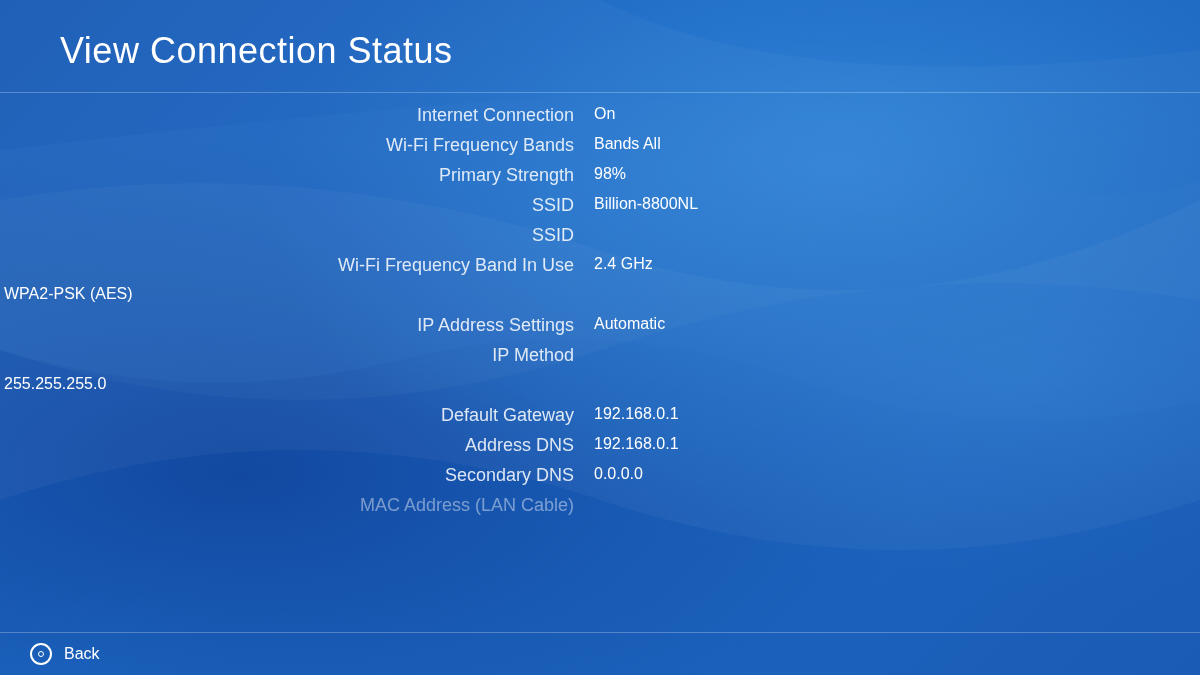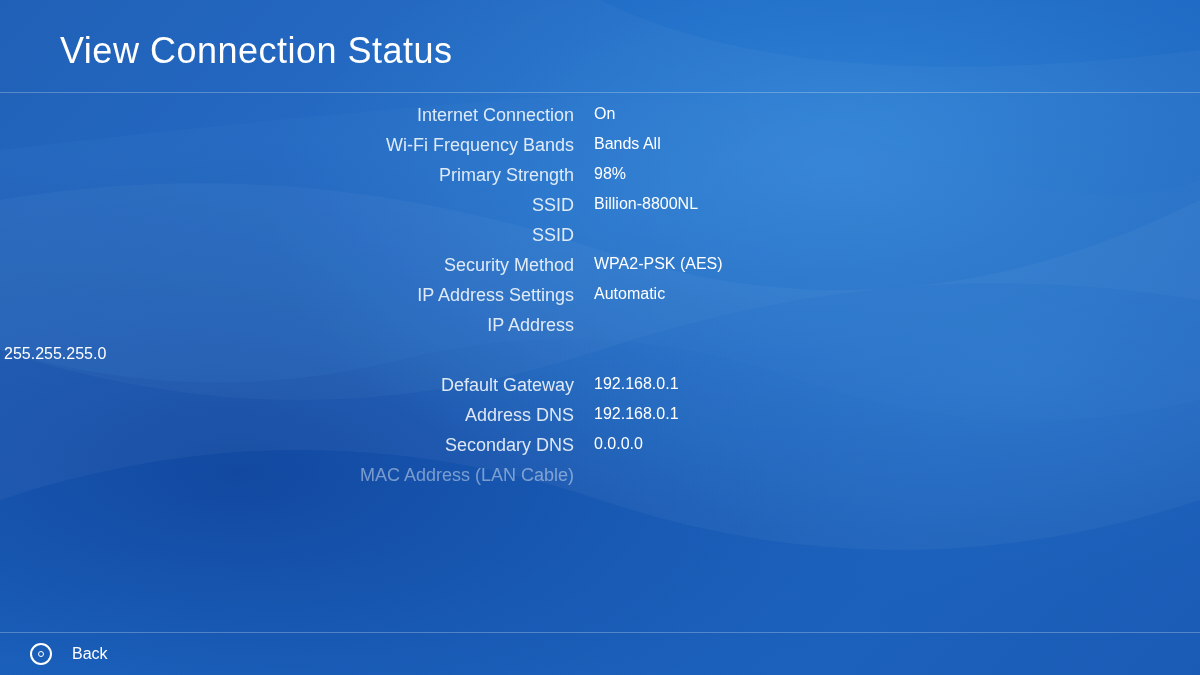--- a/index.html
+++ b/index.html
@@ -97,21 +97,21 @@
       border-top: 1px solid rgba(255,255,255,0.25);
       padding: 10px 30px;
       display: flex;
       align-items: center;
       gap: 8px;
     }
 
     .back-btn {
       display: flex;
       align-items: center;
-      gap: 20px;
+      gap: 12px;
       color: #ffffff;
       font-size: 16px;
     }
 
     .circle-icon {
       width: 22px;
       height: 22px;
       border: 2px solid #ffffff;
       border-radius: 50%;
       display: flex;
@@ -172,29 +172,32 @@
       </div>
       <div class="status-row">
         <div class="row-label">SSID</div>
         <div class="row-value">Billion-8800NL</div>
       </div>
       <div class="status-row">
         <div class="row-label">SSID</div>
         <div class="row-value"></div>
       </div>
       <div class="status-row">
-        <div class="row-label">Security Method</div>
+        <div class="row-label">Wi-Fi Frequency Band In Use</div>
+        <div class="row-value">2.4 GHz</div>
+      </div>
+      <div class="status-row">
         <div class="row-value">WPA2-PSK (AES)</div>
       </div>
       <div class="status-row">
         <div class="row-label">IP Address Settings</div>
         <div class="row-value">Automatic</div>
       </div>
       <div class="status-row">
-        <div class="row-label">IP Address</div>
+        <div class="row-label">IP Method</div>
         <div class="row-value"></div>
       </div>
       <div class="status-row">
         <div class="row-value">255.255.255.0</div>
       </div>
       <div class="status-row">
         <div class="row-label">Default Gateway</div>
         <div class="row-value">192.168.0.1</div>
       </div>
       <div class="status-row">

